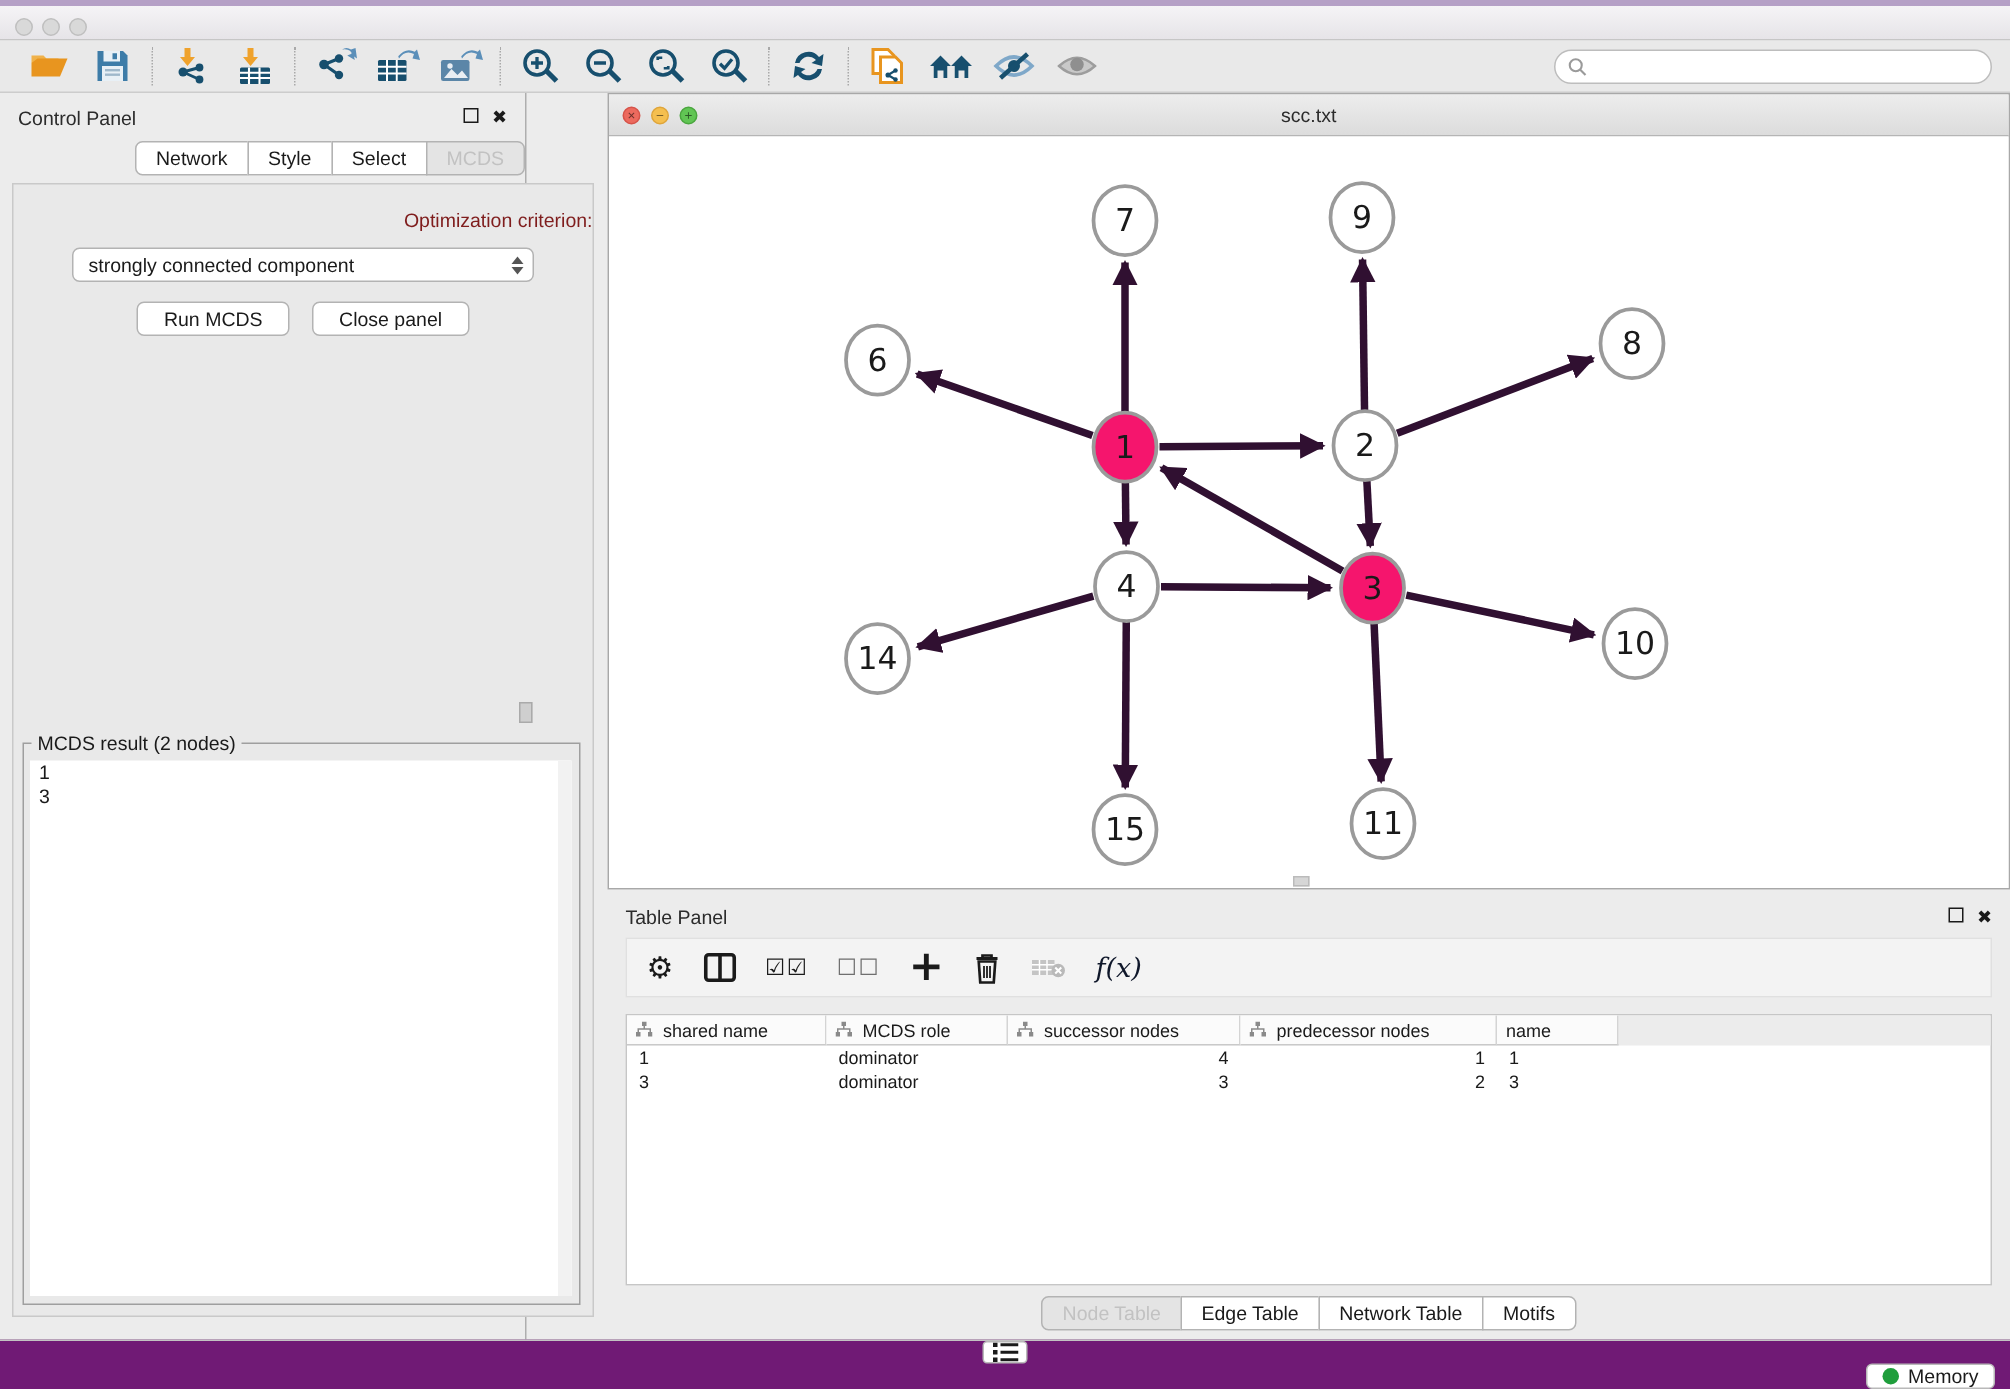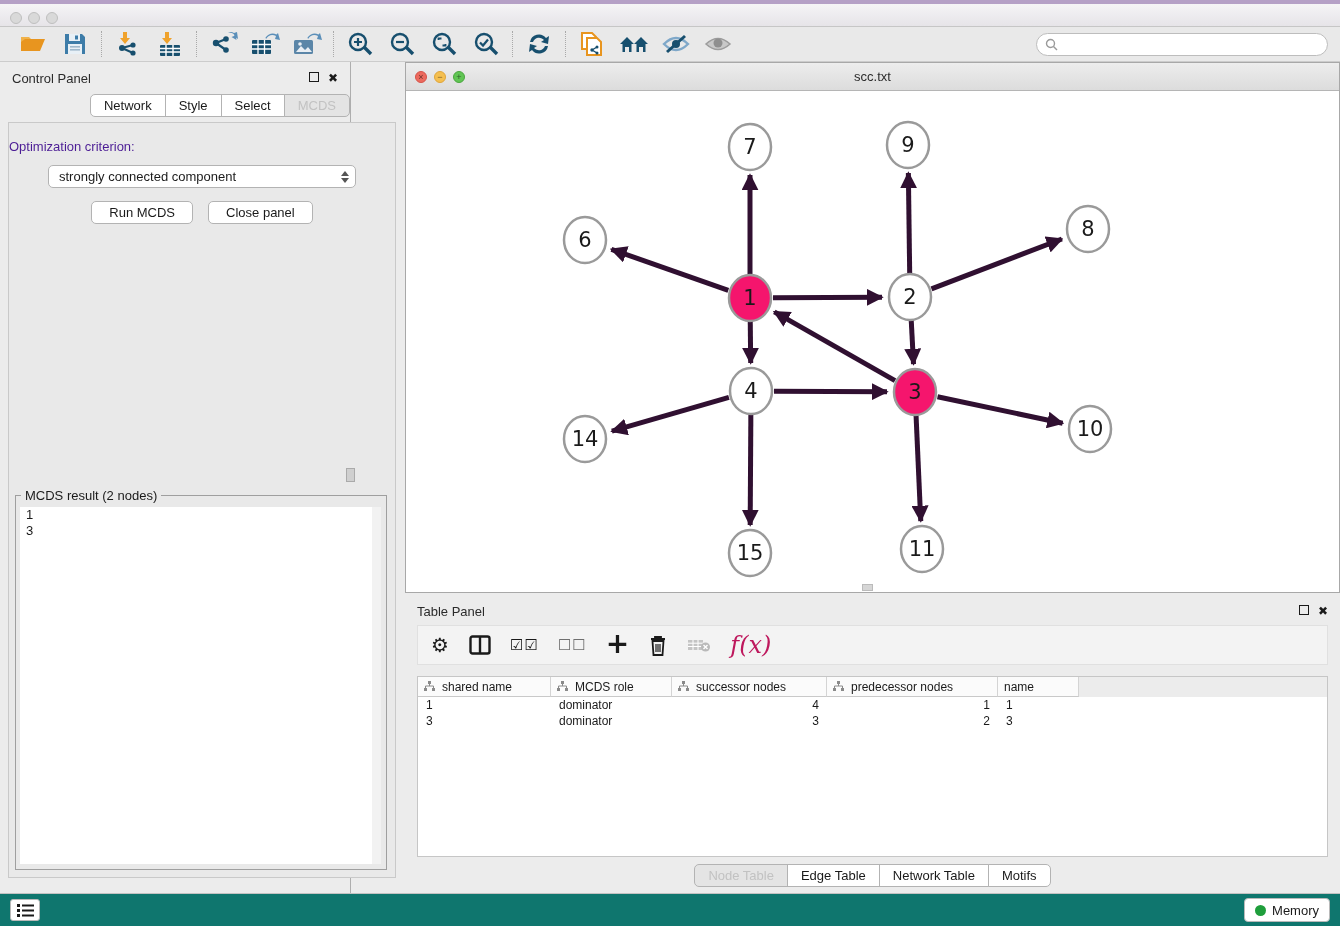--- a/index.html
+++ b/index.html
@@ -37,21 +37,21 @@
 
   .seg-tabs { display:flex; justify-content:flex-end; }
   .seg-tab { background:#fff; border:1px solid #b3b3b3; margin-left:-1px; padding:3px 13px;
     font-size:13px; color:#1a1a1a; position:relative; }
   .seg-tab:first-child { border-radius:5px 0 0 5px; margin-left:0; }
   .seg-tab:last-child { border-radius:0 5px 5px 0; }
   .seg-tab.active-gray { background:#e4e4e4; color:#c2c2c2; }
 
   .cp-content { position:absolute; left:8px; top:60px; width:388px; height:756px;
     background:#e9e9e9; border:1px solid #c9c9c9; }
-  .opt-label { text-align:left; font-size:13px; color:#4c1d95; margin-top:16px; }
+  .opt-label { text-align:right; font-size:13px; color:#7f1d1d; margin-top:16px; }
   .select-box { width:308px; height:23px; margin:11px auto 0; background:#fff; border:1px solid #b3b3b3;
     border-radius:5px; display:flex; align-items:center; padding:0 6px 0 10px; font-size:13px; color:#1a1a1a; }
   .select-box .sel-label { flex:1; }
   .stepper { display:flex; flex-direction:column; align-items:center; gap:2px; }
   .stepper .up { width:0; height:0; border-left:4px solid transparent; border-right:4px solid transparent; border-bottom:5px solid #555; }
   .stepper .down { width:0; height:0; border-left:4px solid transparent; border-right:4px solid transparent; border-top:5px solid #555; }
   .btn-row { display:flex; justify-content:center; gap:15px; margin-top:13px; }
   .push-btn { background:#fff; border:1px solid #b3b3b3; border-radius:5px; padding:3px 17px; font-size:13px; color:#1a1a1a; }
 
   .groupbox { position:absolute; left:6px; top:372px; width:372px; height:375px; border:1px solid #9f9f9f; }
@@ -75,36 +75,36 @@
   .net-titlebar .title { position:absolute; left:0; right:0; top:6px; text-align:center; font-size:13px; color:#2b2b2b; }
   .net-canvas { position:absolute; left:0; top:28px; right:0; bottom:0; background:#fff; overflow:hidden; }
   .net-grip { position:absolute; bottom:1px; left:456px; width:11px; height:7px; background:#d6d6d6; border:1px solid #bbb; }
 
   
   .table-panel { position:absolute; left:405px; top:595px; width:935px; height:298px; background:#ececec; }
   .tp-toolbar { position:absolute; left:12px; right:12px; top:30px; height:40px; background:#f3f3f3;
     border:1px solid #e0e0e0; display:flex; align-items:center; gap:19px; padding:0 12px; }
   .tp-icon { display:flex; align-items:center; justify-content:center; min-width:20px; height:26px; }
   .glyph { font-family:"DejaVu Sans", sans-serif; color:#1a1a1a; }
-  .fx { font-family:"DejaVu Serif", serif; font-style:italic; font-size:24px; color:#be185d; }
+  .fx { font-family:"DejaVu Serif", serif; font-style:italic; font-size:18px; color:#0f172a; }
 
   .table-area { position:absolute; left:12px; right:12px; top:81px; height:181px; background:#fff; border:1px solid #c6c6c6; }
   .thead { display:flex; height:20px; background:#ececec; }
   .th { background:#fbfbfb; border-right:1px solid #d4d4d4; border-bottom:1px solid #c9c9c9;
     font-size:12px; color:#1a1a1a; display:flex; align-items:center; gap:7px; padding:0 4px 0 6px; }
   .th.center { justify-content:flex-start; }
   .trow { display:flex; height:16px; }
   .td { font-size:12px; color:#1a1a1a; padding:1px 8px 0 8px; white-space:nowrap; overflow:hidden; }
   .td.r { text-align:right; }
 
   .bottom-tabs { position:absolute; left:0; right:0; bottom:6px; display:flex; justify-content:center; }
 
   
-  .statusbar { position:absolute; left:0; bottom:0; right:0; height:33px; background:#0f766e;
-    border-top:1px solid #c2c2c2; display:flex; align-items:center; padding:0 10px; }
+  .statusbar { position:absolute; left:0; bottom:0; right:0; height:33px; background:#701a75;
+    border-top:1px solid #c2c2c2; display:flex; align-items:center; padding:0 10px;flex-direction:column; }
   .status-btn { width:30px; height:22px; background:#fff; border:1px solid #b9b9b9; border-radius:3px;
     display:flex; align-items:center; justify-content:center; }
   .memory-btn { margin-left:auto; background:#fff; border:1px solid #b9b9b9; border-radius:4px;
     height:24px; display:flex; align-items:center; gap:6px; padding:0 10px; font-size:13px; color:#1a1a1a; }
   .mem-dot { width:11px; height:11px; border-radius:50%; background:#1f9e3c; }
 </style>
 </head>
 <body>
 
 <div class="titlebar">

